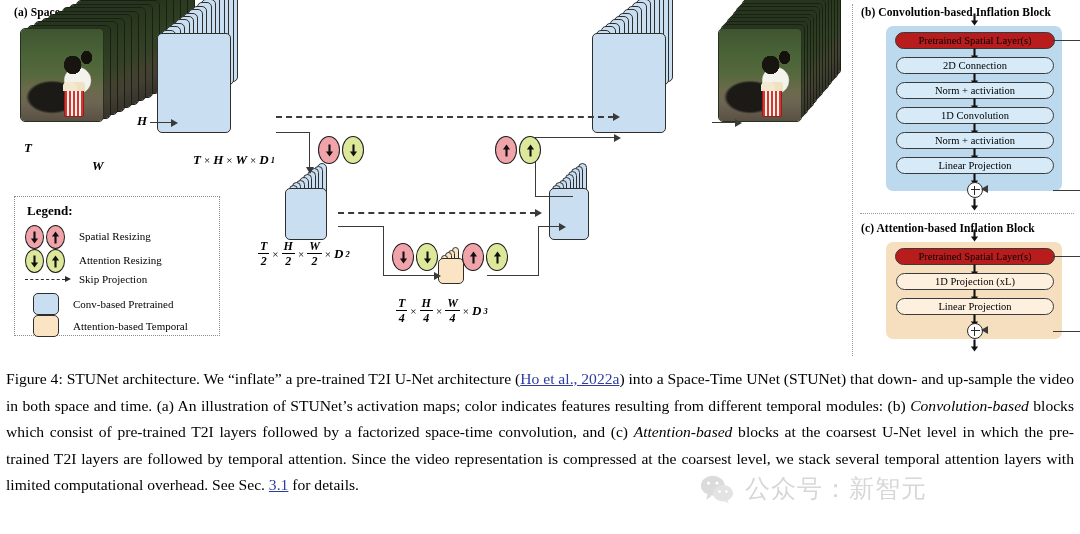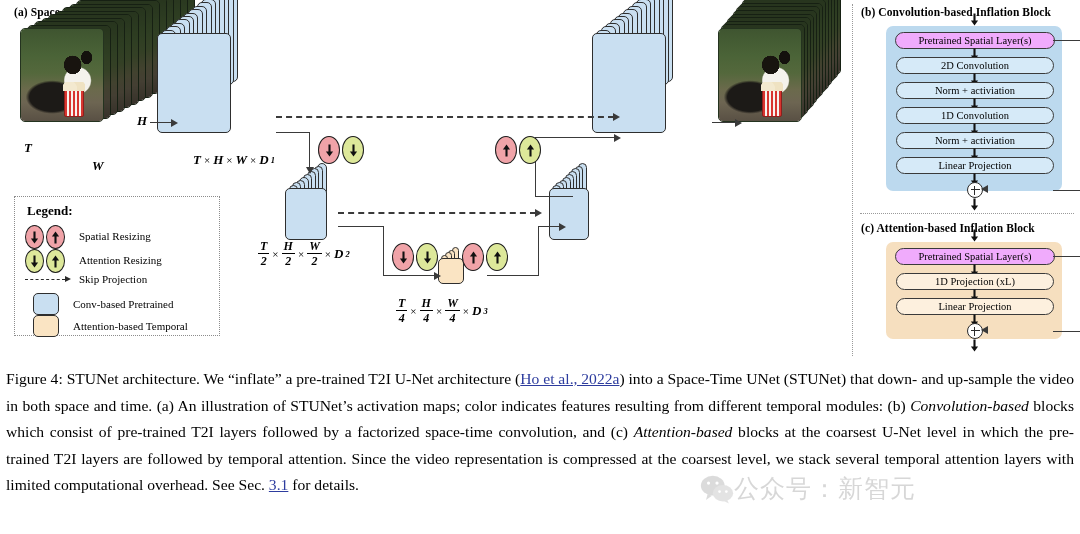--- a/index.html
+++ b/index.html
@@ -85,39 +85,39 @@
 
   
   .blockpanel{position:absolute;border-radius:7px;}
   .blockpanel.conv{background:#bcd9ee;}
   .blockpanel.attn{background:#f6dfbf;}
   .pill{position:absolute;border:1.4px solid #3a3a3a;border-radius:11px;
         display:flex;align-items:center;justify-content:center;
         font-size:10.5px;height:15px;white-space:nowrap;}
   .pill.conv{background:#d6eaf8;}
   .pill.attn{background:#fdf0de;}
-  .pill.first{background:#f0abfc;}
+  .pill.first{background:#b91c1c;}
   .plus{position:absolute;width:14px;height:14px;border-radius:50%;
         border:1.4px solid #2b2b2b;background:#fff;}
   .plus:before,.plus:after{content:"";position:absolute;background:#2b2b2b;}
   .plus:before{left:2.5px;right:2.5px;top:5.6px;height:1.3px;}
   .plus:after{top:2.5px;bottom:2.5px;left:5.6px;width:1.3px;}
   .skipwire{position:absolute;border:1.4px solid #3a3a3a;border-left:none;border-radius:0 7px 7px 0;}
 
   
   #caption{position:absolute;left:6px;top:366px;width:1068px;
            font-size:15.6px;line-height:26.6px;text-align:justify;
            font-family:"Liberation Serif","DejaVu Serif",serif;}
   #caption b{font-weight:normal;margin-top:16px;}
   #caption i{font-style:italic;}
   .cite{color:#2d3c9e;}
 
   
   #watermark{position:absolute;left:700px;top:472px;display:flex;align-items:center;
-             gap:0;opacity:.30;pointer-events:none;justify-content:center;}
+             gap:11px;opacity:.30;pointer-events:none;justify-content:center;}
   #wm-logo{width:34px;height:30px;position:relative;}
   #wm-text{font-size:25px;color:#7c7c7c;font-family:"DejaVu Sans",sans-serif;letter-spacing:1px;}
 </style>
 </head>
 <body>
 
 <div id="root">
 
   <div class="abs panel-title" style="left:14px;top:6px;">(a) Space-Time UNet (STUNet)</div>
   <div class="abs panel-title" style="left:861px;top:6px;">(b) Convolution-based Inflation Block</div>
@@ -513,21 +513,21 @@
   <div id="conv-rows">
       <div style="position:absolute;left:969.5px;top:12px;"><svg width="9" height="13" viewBox="0 0 9 13">
           <path d="M4.5 0.5 L4.5 8.2" stroke="#111" stroke-width="2.1" fill="none"></path>
           <path d="M0.9 7.4 L4.5 12.4 L8.1 7.4 Z" fill="#111"></path>
         </svg></div>
       <div class="pill first" style="left:895px;top:32px;width:158px;">Pretrained Spatial Layer(s)</div>
       <div style="position:absolute;left:969.5px;top:47px;"><svg width="9" height="13" viewBox="0 0 9 13">
           <path d="M4.5 0.5 L4.5 8.2" stroke="#111" stroke-width="2.1" fill="none"></path>
           <path d="M0.9 7.4 L4.5 12.4 L8.1 7.4 Z" fill="#111"></path>
         </svg></div>
-      <div class="pill conv" style="left:896px;top:57px;width:156px;">2D Convolution</div>
+      <div class="pill conv" style="left:896px;top:57px;width:156px;">2D Connection</div>
       <div style="position:absolute;left:969.5px;top:72px;"><svg width="9" height="13" viewBox="0 0 9 13">
           <path d="M4.5 0.5 L4.5 8.2" stroke="#111" stroke-width="2.1" fill="none"></path>
           <path d="M0.9 7.4 L4.5 12.4 L8.1 7.4 Z" fill="#111"></path>
         </svg></div>
       <div class="pill conv" style="left:896px;top:82px;width:156px;">Norm + activiation</div>
       <div style="position:absolute;left:969.5px;top:97px;"><svg width="9" height="13" viewBox="0 0 9 13">
           <path d="M4.5 0.5 L4.5 8.2" stroke="#111" stroke-width="2.1" fill="none"></path>
           <path d="M0.9 7.4 L4.5 12.4 L8.1 7.4 Z" fill="#111"></path>
         </svg></div>
       <div class="pill conv" style="left:896px;top:107px;width:156px;">1D Convolution</div>

